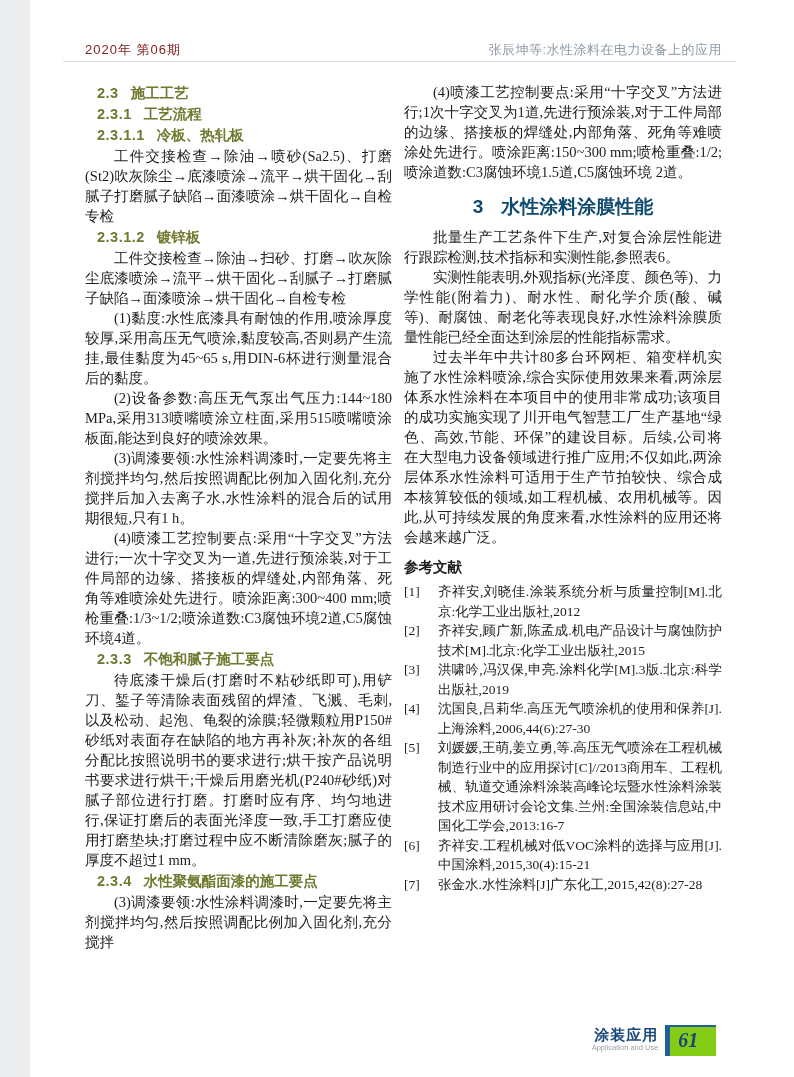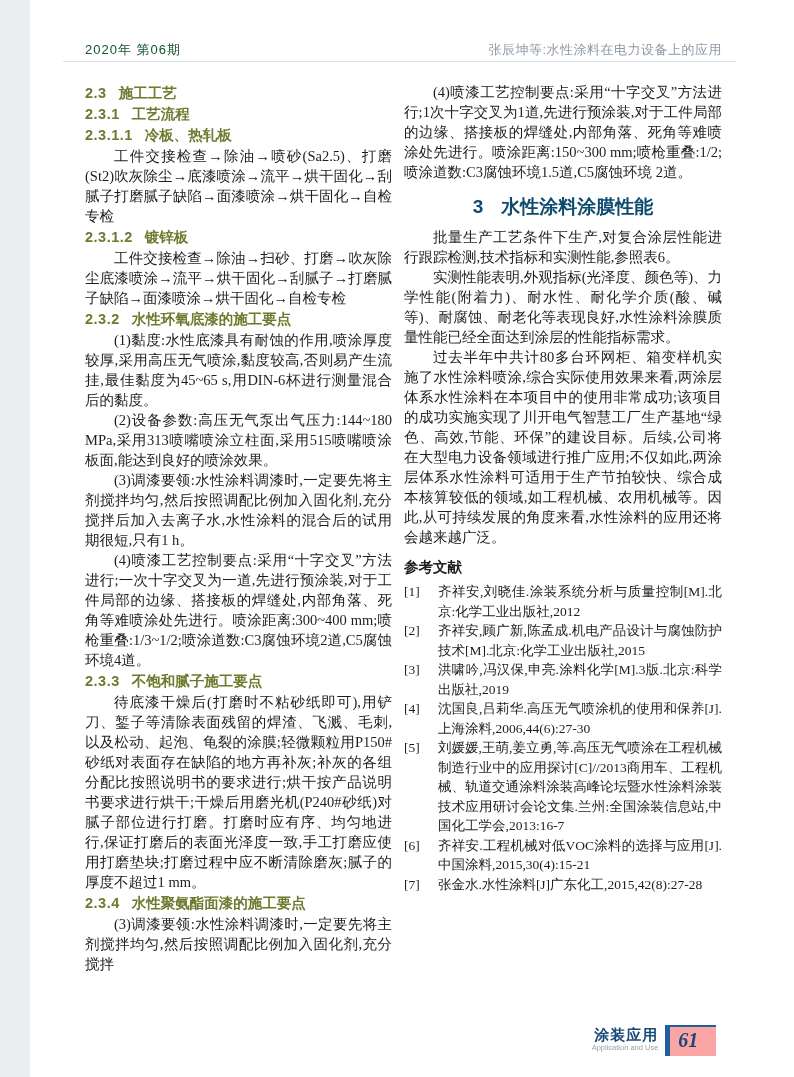--- a/index.html
+++ b/index.html
@@ -3,70 +3,69 @@
 <meta charset="utf-8">
 <style>
   html,body{margin:0;padding:0;}
   body{
     width:794px;height:1077px;position:relative;background:#ffffff;
     font-family:"Liberation Serif","DejaVu Serif",serif;
     color:#1d1d1d;overflow:hidden;
   }
   .left-strip{position:absolute;left:0;top:0;width:30px;height:1077px;background:#ecedee;}
   
-  .h-left{position:absolute;left:85px;top:41px;font-size:13px;color:#14532d;
+  .h-left{position:absolute;left:85px;top:41px;font-size:13px;color:#7f1d1d;
           font-family:"Liberation Sans",sans-serif;letter-spacing:1px;}
   .h-right{position:absolute;right:72px;top:41px;font-size:13px;color:#8e9aa6;
           font-family:"Liberation Sans",sans-serif;letter-spacing:0.5px;}
   .header-rule{position:absolute;left:63px;right:58px;top:61px;height:1px;background:#dcdfe2;}
   
   .col{position:absolute;top:82px;}
   .col-left{left:85px;width:307px;}
   .col-right{left:404px;width:318px;}
   .p{font-size:14.5px;line-height:20px;text-align:justify;text-indent:2em;margin:0;}
   .p.noindent{text-indent:0;}
   .h4{font-size:14.5px;line-height:20px;font-weight:700;color:#70792f;
-      font-family:"Liberation Sans",sans-serif;margin:1px 0;}
+      font-family:"Liberation Sans",sans-serif;margin:1px 12px;}
   .h4 .num{margin-right:12px;letter-spacing:0.5px;}
   .h2{font-size:19px;line-height:24px;font-weight:700;color:#0c4a6e;
       font-family:"Liberation Sans",sans-serif;margin:13px 0 8px;text-align:center;}
   .h2 .num{margin-right:18px;}
   .refs-title{font-size:14.5px;line-height:20px;font-weight:700;text-align:left;margin:10px 0 5px;}
   .ref{font-size:13.5px;line-height:19.5px;display:flex;margin:0;}
   .ref .no{width:34px;flex:none;}
   .ref .txt{flex:1;text-align:justify;}
   
   .footer{position:absolute;left:566px;top:1025px;width:176px;display:flex;
           align-items:flex-start;justify-content:center;}
   .journal{text-align:right;margin-right:7px;padding-top:2px;}
   .journal-cn{font-size:15px;font-weight:700;color:#1b4a7a;letter-spacing:1px;
           font-family:"Liberation Sans",sans-serif;line-height:16px;}
   .journal-en{font-size:7.5px;color:#9aa0a8;font-family:"Liberation Sans",sans-serif;line-height:9px;}
   .pn-box{border-top:2px solid #1e5f9e;border-left:5px solid #1e5f9e;
           padding:0 14px 3px 8px;min-width:24px;
           font-family:"Liberation Serif",serif;font-style:italic;font-weight:700;
-          font-size:20px;line-height:26px;color:#17477a;background:#fca5a5;}
+          font-size:20px;line-height:26px;color:#17477a;background:#84cc16;}
 </style>
 </head>
 <body>
 
 <div class="left-strip"></div>
 
 <div class="h-left">2020年 第06期</div>
 <div class="h-right">张辰坤等:水性涂料在电力设备上的应用</div>
 <div class="header-rule"></div>
 
 <div class="col col-left">
   <div class="h4"><span class="num">2.3</span><span>施工工艺</span></div>
   <div class="h4"><span class="num">2.3.1</span><span>工艺流程</span></div>
   <div class="h4"><span class="num">2.3.1.1</span><span>冷板、热轧板</span></div>
   <p class="p">工件交接检查→除油→喷砂(Sa2.5)、打磨(St2)吹灰除尘→底漆喷涂→流平→烘干固化→刮腻子打磨腻子缺陷→面漆喷涂→烘干固化→自检专检</p>
   <div class="h4"><span class="num">2.3.1.2</span><span>镀锌板</span></div>
   <p class="p">工件交接检查→除油→扫砂、打磨→吹灰除尘底漆喷涂→流平→烘干固化→刮腻子→打磨腻子缺陷→面漆喷涂→烘干固化→自检专检</p>
-  <div class="h4"><span class="num">2.3.2</span><span>水性环氧底漆的施工要点</span></div>
   <p class="p">(1)黏度:水性底漆具有耐蚀的作用,喷涂厚度较厚,采用高压无气喷涂,黏度较高,否则易产生流挂,最佳黏度为45~65 s,用DIN-6杯进行测量混合后的黏度。</p>
   <p class="p">(2)设备参数:高压无气泵出气压力:144~180 MPa,采用313喷嘴喷涂立柱面,采用515喷嘴喷涂板面,能达到良好的喷涂效果。</p>
   <p class="p">(3)调漆要领:水性涂料调漆时,一定要先将主剂搅拌均匀,然后按照调配比例加入固化剂,充分搅拌后加入去离子水,水性涂料的混合后的试用期很短,只有1 h。</p>
   <p class="p">(4)喷漆工艺控制要点:采用“十字交叉”方法进行;一次十字交叉为一道,先进行预涂装,对于工件局部的边缘、搭接板的焊缝处,内部角落、死角等难喷涂处先进行。喷涂距离:300~400 mm;喷枪重叠:1/3~1/2;喷涂道数:C3腐蚀环境2道,C5腐蚀环境4道。</p>
   <div class="h4"><span class="num">2.3.3</span><span>不饱和腻子施工要点</span></div>
   <p class="p">待底漆干燥后(打磨时不粘砂纸即可),用铲刀、錾子等清除表面残留的焊渣、飞溅、毛刺,以及松动、起泡、龟裂的涂膜;轻微颗粒用P150#砂纸对表面存在缺陷的地方再补灰;补灰的各组分配比按照说明书的要求进行;烘干按产品说明书要求进行烘干;干燥后用磨光机(P240#砂纸)对腻子部位进行打磨。打磨时应有序、均匀地进行,保证打磨后的表面光泽度一致,手工打磨应使用打磨垫块;打磨过程中应不断清除磨灰;腻子的厚度不超过1 mm。</p>
   <div class="h4"><span class="num">2.3.4</span><span>水性聚氨酯面漆的施工要点</span></div>
   <p class="p">(3)调漆要领:水性涂料调漆时,一定要先将主剂搅拌均匀,然后按照调配比例加入固化剂,充分搅拌</p>
 </div>
 

